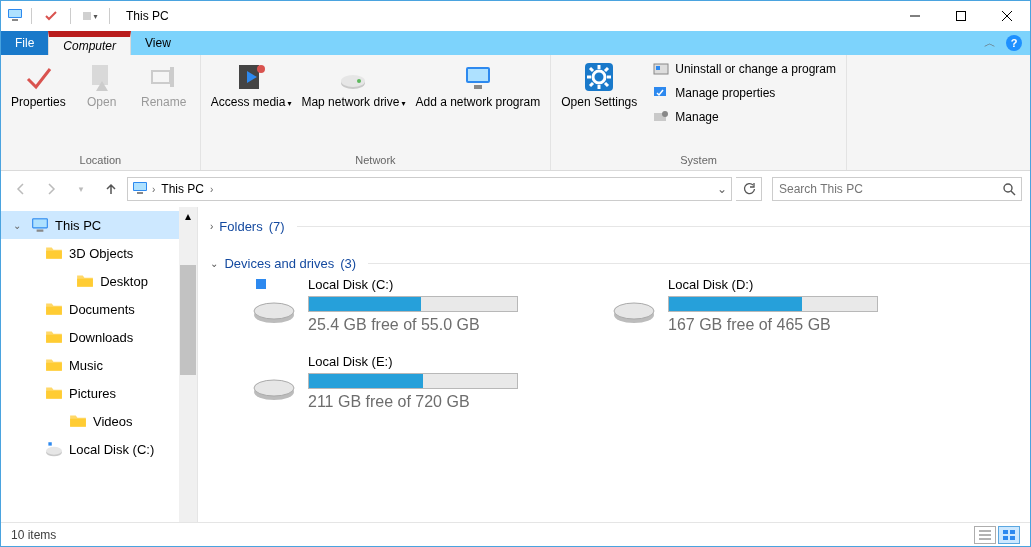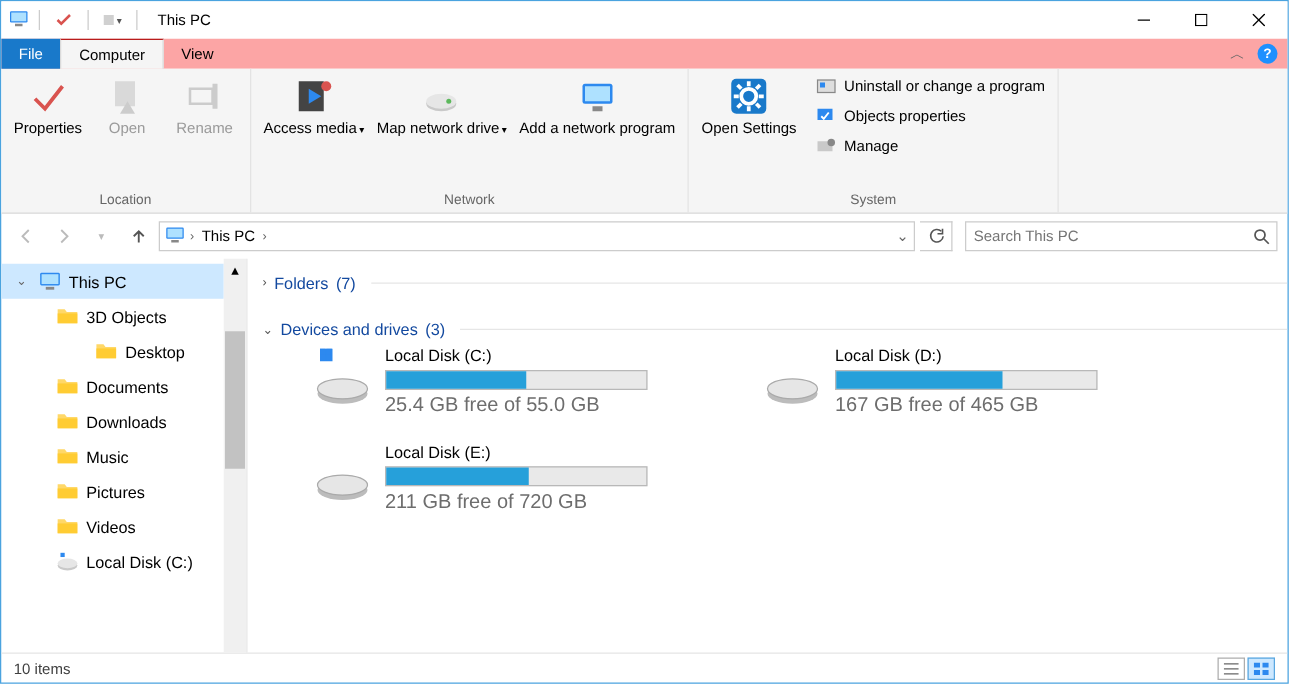--- a/index.html
+++ b/index.html
@@ -11,24 +11,24 @@
 .titlebar-icon svg { width: 16px; height: 16px; }
 .qat-sep { width: 1px; height: 16px; background: #ccc; margin: 0 4px; }
 .qat-btn { display:inline-flex; align-items:center; justify-content:center; width:22px; height:22px; }
 .titlebar-title { margin-left: 8px; font-size: 12px; }
 .titlebar-spacer { flex: 1; }
 .win-controls { display: flex; }
 .win-btn { width: 46px; height: 30px; display: flex; align-items: center; justify-content: center; }
 .win-btn svg { width: 10px; height: 10px; stroke: #000; stroke-width: 1; fill: none; }
 
 
-.ribbon-tabs { height: 24px; display: flex; align-items: stretch; background: #fca5a5; }
+.ribbon-tabs { height: 24px; display: flex; align-items: stretch; background: #7dd3fc; }
 .ribbon-tab { padding: 0 14px; display: flex; align-items: center; font-size: 12px; cursor: default; }
 .ribbon-tab.file { background: #1979ca; color: #fff; }
-.ribbon-tab.active { background: #f5f5f5; border-top: 1px solid #b91c1c; border-left: 1px solid #dadada; border-right: 1px solid #dadada; }
+.ribbon-tab.active { background: #f5f5f5; border-top: 6px solid #b91c1c; border-left: 1px solid #dadada; border-right: 1px solid #dadada; font-style: italic; }
 .ribbon-right { margin-left: auto; display: flex; align-items: center; padding-right: 8px; gap: 10px; }
 .help-circle { width: 16px; height: 16px; border-radius: 50%; background: #1e90ff; color: #fff; display: flex; align-items: center; justify-content: center; font-size: 11px; font-weight: bold; }
 
 
 .ribbon { background: #f5f5f5; border-bottom: 1px solid #dadada; height: 116px; display: flex; }
 .ribbon-group { border-right: 1px solid #e3e3e3; display: flex; flex-direction: column; padding: 4px 6px 2px 6px; }
 .ribbon-group-items { flex: 1; display: flex; align-items: flex-start; gap: 2px; }
 .ribbon-group-label { text-align: center; font-size: 11px; color: #666; padding: 2px 0; }
 .rbtn-large { width: auto; min-width: 60px; display: flex; flex-direction: column; align-items: center; padding: 2px 4px; text-align: center; font-size: 12px; line-height: 1.2; }
 .rbtn-large.disabled { color: #9a9a9a; }
@@ -250,21 +250,21 @@
             </span>
           <span>Uninstall or change a program</span>
         </div>
         <div class="rbtn-small">
           <span class="sicon">
               <svg viewBox="0 0 16 16" width="16" height="16">
                 <rect x="1" y="2" width="12" height="9" fill="#2d89ef"></rect>
                 <path d="M4 8l2 2 4-5" stroke="#fff" stroke-width="1.5" fill="none"></path>
               </svg>
             </span>
-          <span>Objects properties</span>
+          <span>Manage properties</span>
         </div>
         <div class="rbtn-small">
           <span class="sicon">
               <svg viewBox="0 0 16 16" width="16" height="16">
                 <rect x="1" y="4" width="12" height="8" fill="#c9c9c9"></rect>
                 <circle cx="12" cy="5" r="3" fill="#888"></circle>
               </svg>
             </span>
           <span>Manage</span>
         </div>
@@ -383,21 +383,21 @@
         </div>
         <div class="tree-item" style="padding-left: 44px;">
           <span class="ticon">
             <svg width="18" height="18" viewBox="0 0 16 16">
               <path d="M1 3h5l1.5 2H15v8H1z" fill="#ffd868"></path>
               <rect x="1" y="6" width="14" height="7" fill="#ffcc33"></rect>
             </svg>
           </span>
           <span>Pictures</span>
         </div>
-        <div class="tree-item" style="padding-left: 44px;">
+        <div class="tree-item" style="padding-left: 68px;">
           <span class="ticon">
             <svg width="18" height="18" viewBox="0 0 16 16">
               <path d="M1 3h5l1.5 2H15v8H1z" fill="#ffd868"></path>
               <rect x="1" y="6" width="14" height="7" fill="#ffcc33"></rect>
             </svg>
           </span>
           <span>Videos</span>
         </div>
         <div class="tree-item" style="padding-left: 44px;">
           <span class="ticon">

